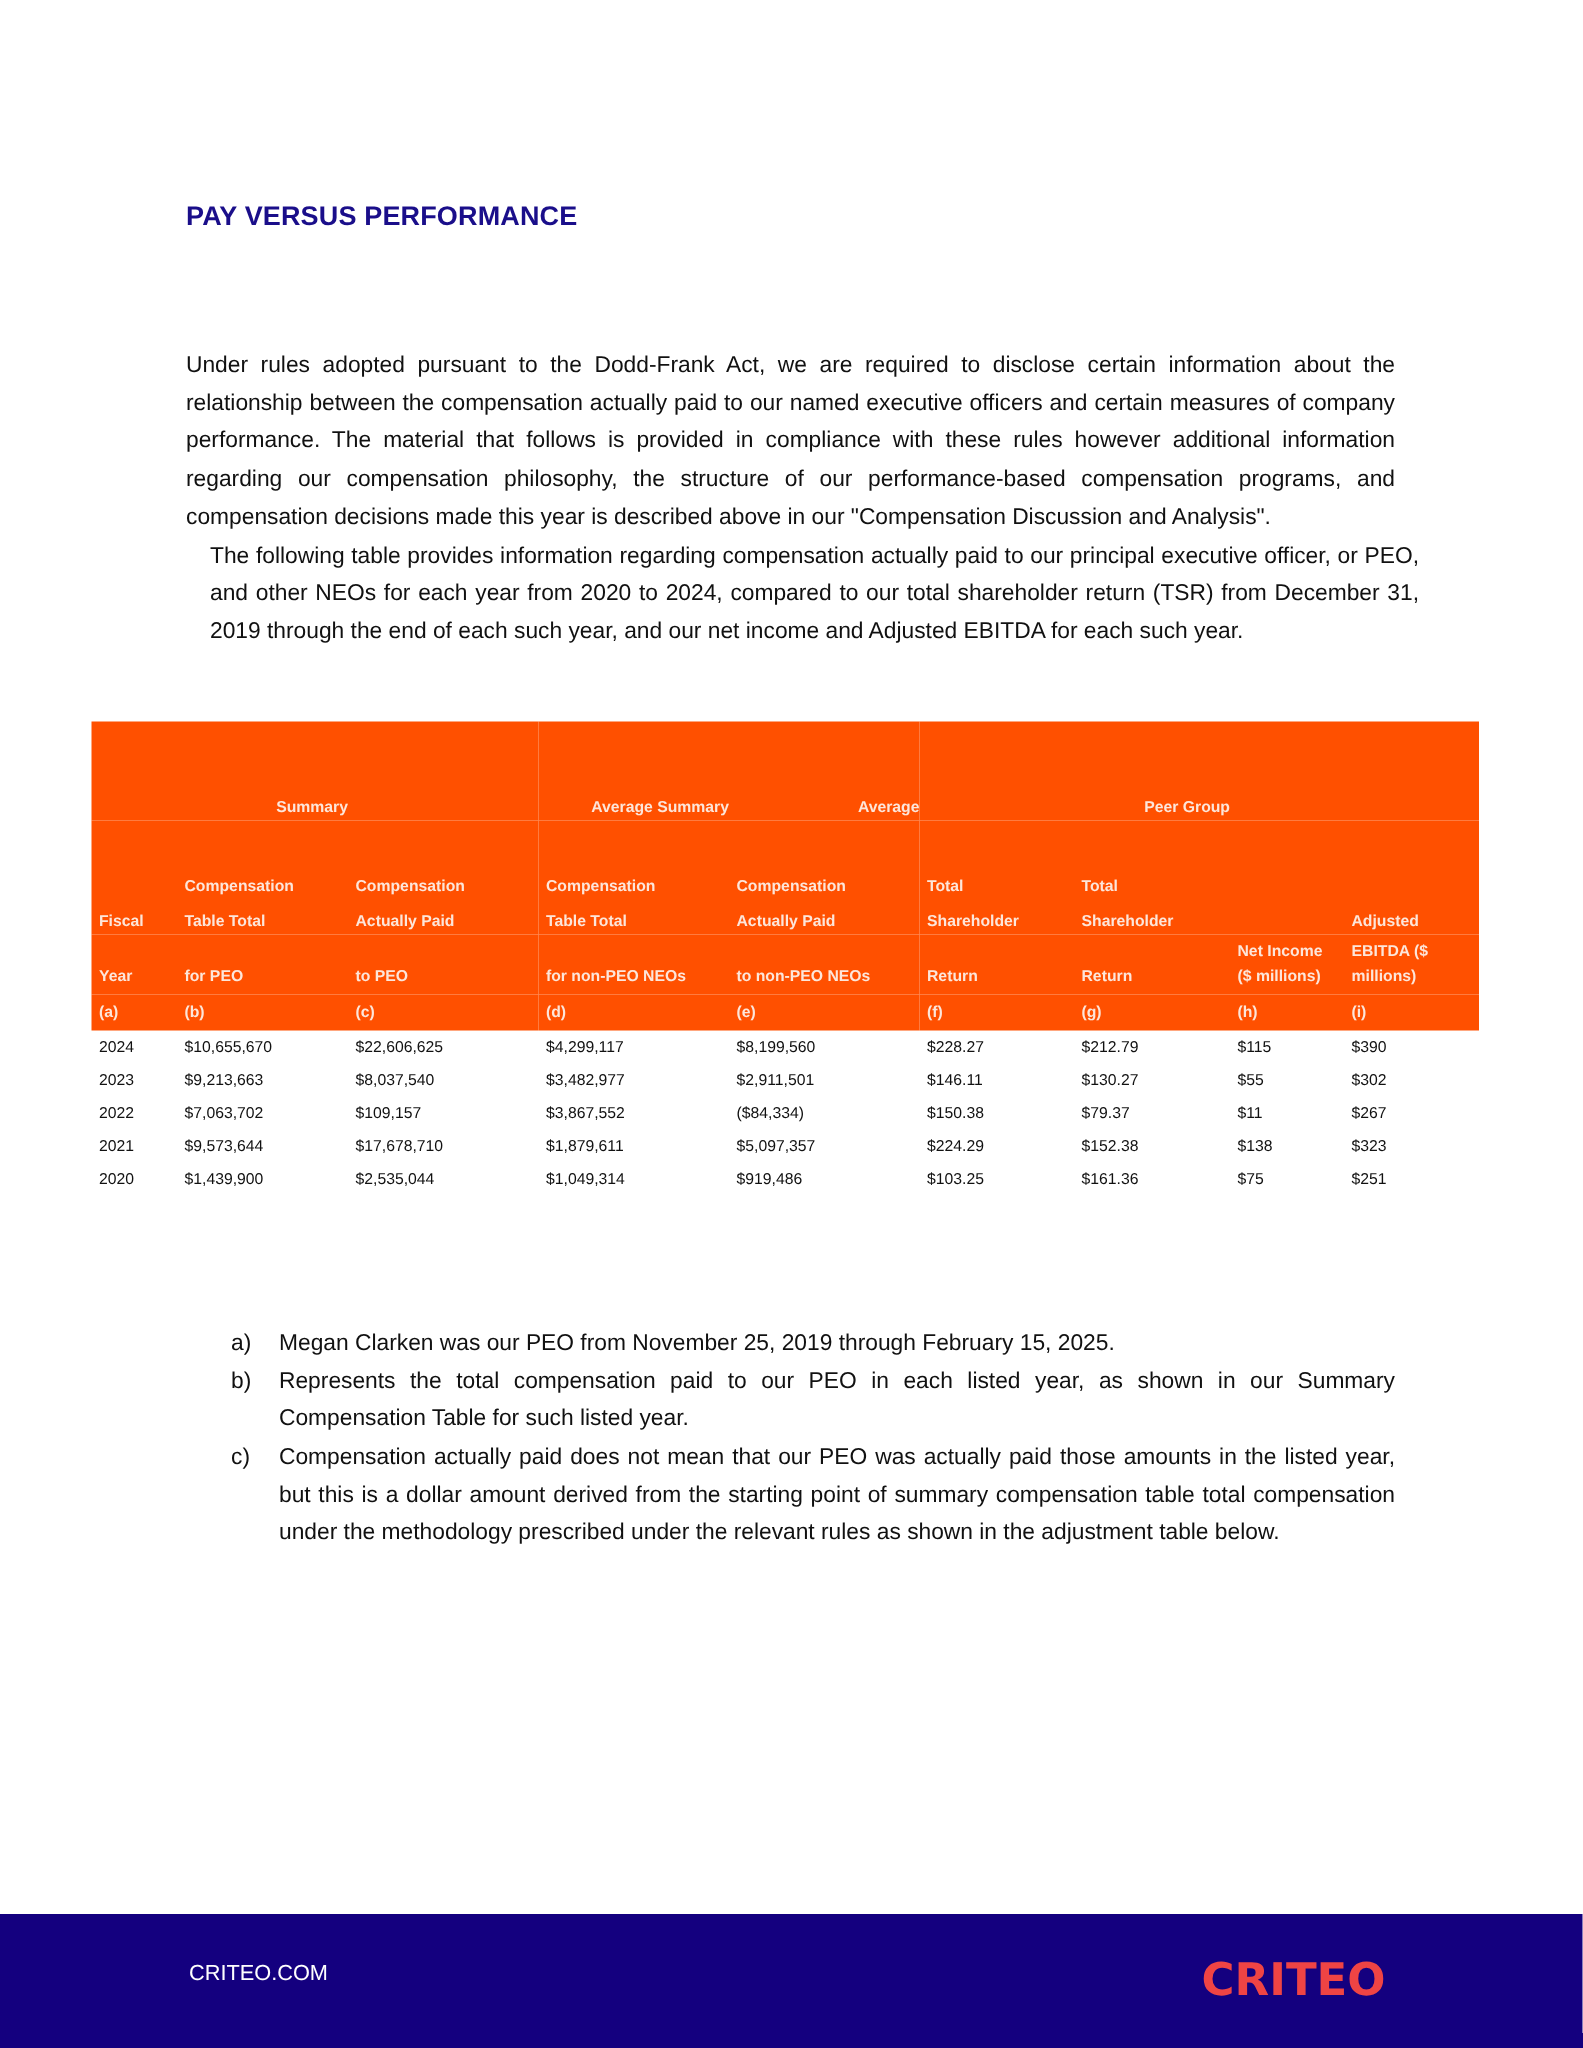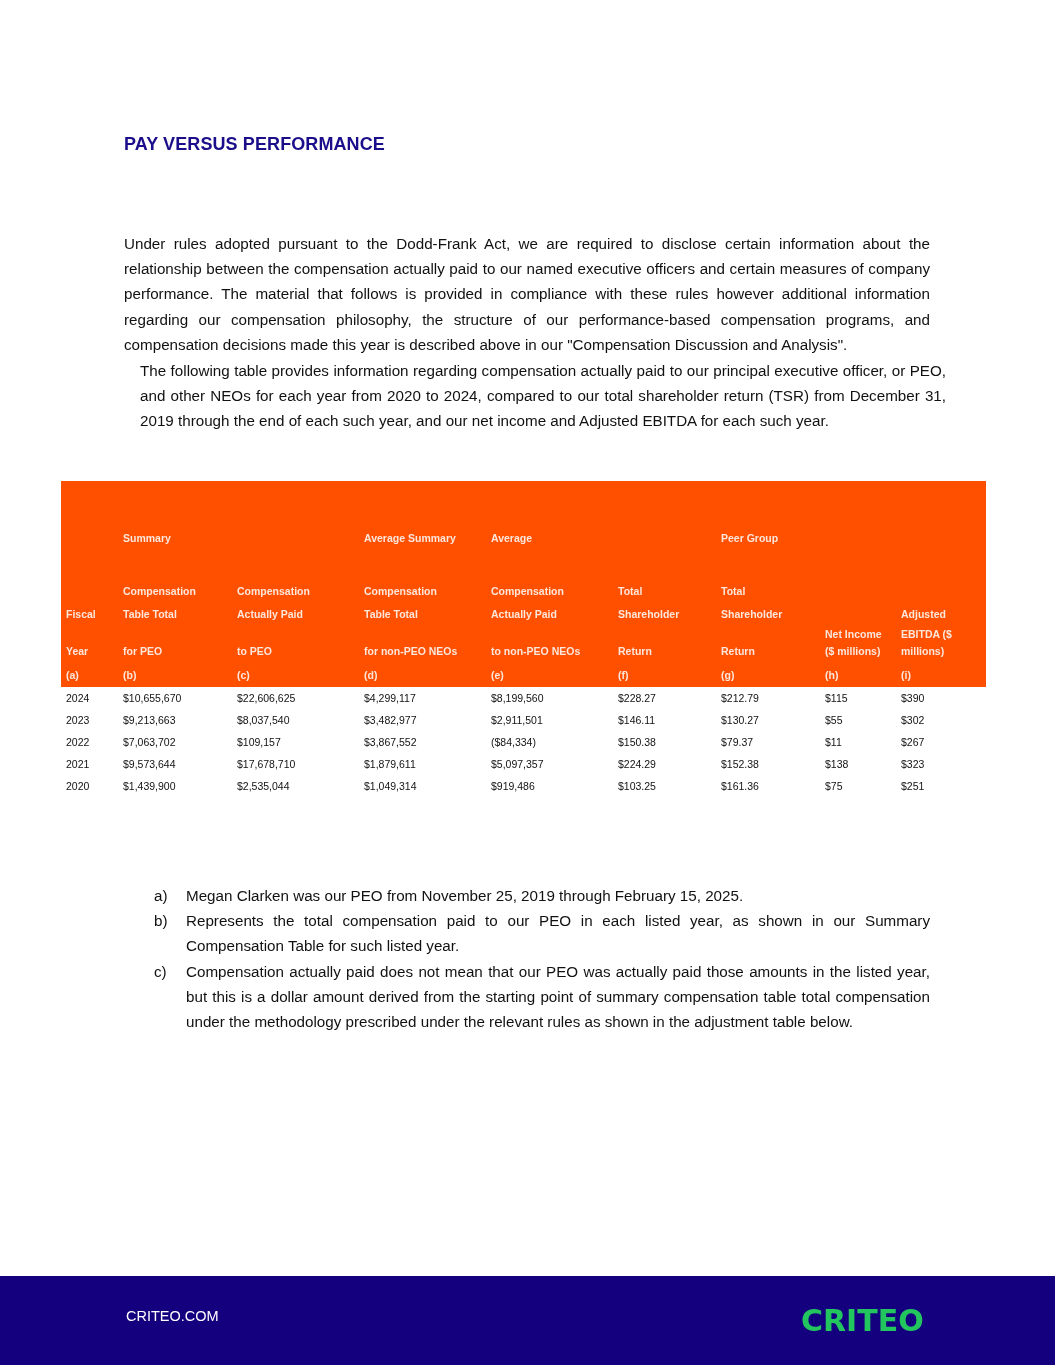--- a/index.html
+++ b/index.html
@@ -20,21 +20,21 @@
   .pvp-table {
     position: absolute; left: 61px; top: 481px; width: 925px;
     border-collapse: collapse; table-layout: fixed;
     font-size: 10.5px;
   }
   .pvp-table thead { background: #ff5000; color: #fde6da; font-weight: bold; }
   .pvp-table th { text-align: left; font-weight: bold; vertical-align: bottom; padding: 0 0 0 5px; white-space: nowrap; }
   .pvp-table tbody td { padding: 0 0 0 5px; height: 22px; vertical-align: middle; color: #111; white-space: nowrap; }
   .neg { color: #e0413a; }
   .row-group th { height: 46px; vertical-align: top; padding-top: 5px; line-height: 17px; }
-  .row-l1 th { height: 66px; vertical-align: bottom; padding-bottom: 3px; }
+  .row-l1 th { height: 66px; vertical-align: bottom; padding-bottom: 3px; text-align: right; }
   .row-l2 th { height: 53px; vertical-align: bottom; padding-bottom: 3px; }
   .row-l3 th { height: 23px; vertical-align: bottom; padding-bottom: 3px; }
   .row-l4 th { height: 40px; vertical-align: bottom; padding-bottom: 3px; line-height: 17px; }
   .row-l5 th { height: 24px; vertical-align: middle; }
 
   .notes {
     position: absolute; left: 154px; top: 883px; width: 776px;
     font-size: 15.2px; line-height: 25.2px; color: #111;
   }
   .note { display: flex; }
@@ -42,21 +42,21 @@
   .note-text { flex: 1; text-align: justify; }
 
   .footer {
     position: absolute; left: 0; top: 1276px; width: 1055px; height: 89px;
     background: #14007f;
   }
   .footer-url {
     position: absolute; left: 126px; top: 32px; color: #ffffff; font-size: 14.5px;
   }
   .footer-logo {
-    position: absolute; left: 801px; top: 27px; color: #22c55e;
+    position: absolute; left: 801px; top: 27px; color: #ef4444;
     font-size: 30px; font-weight: bold; letter-spacing: 0px; font-family: "DejaVu Sans", sans-serif;
   }
 </style>
 </head>
 <body>
 
 <h1 class="page-title">PAY VERSUS PERFORMANCE</h1>
 <p class="para para-1">Under rules adopted pursuant to the Dodd-Frank Act, we are required to disclose certain information about the relationship between the compensation actually paid to our named executive officers and certain measures of company performance. The material that follows is provided in compliance with these rules however additional information regarding our compensation philosophy, the structure of our performance-based compensation programs, and compensation decisions made this year is described above in our "Compensation Discussion and Analysis".</p>
 <p class="para para-2">The following table provides information regarding compensation actually paid to our principal executive officer, or PEO, and other NEOs for each year from 2020 to 2024, compared to our total shareholder return (TSR) from December 31, 2019 through the end of each such year, and our net income and Adjusted EBITDA for each such year.</p>
 

